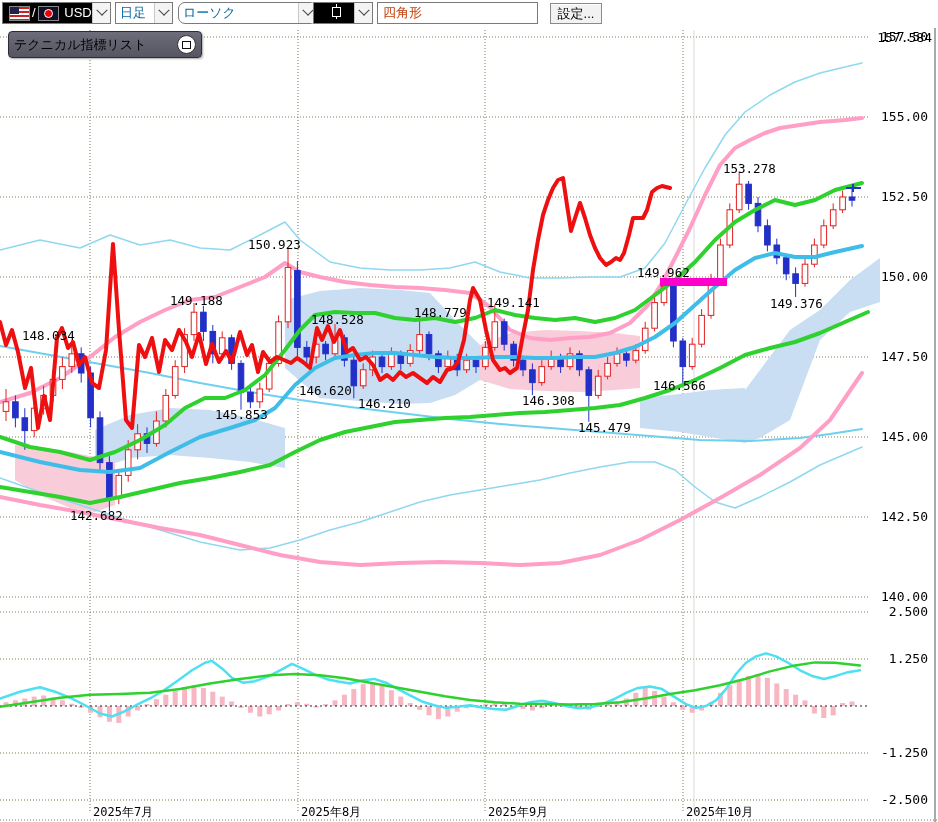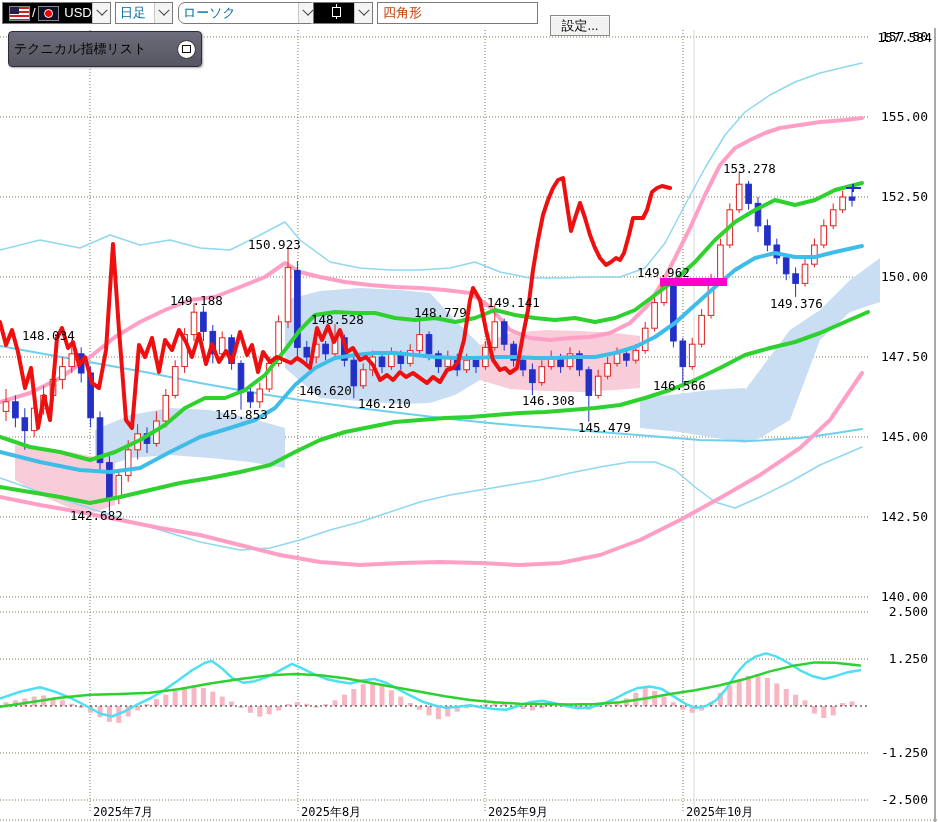--- a/index.html
+++ b/index.html
@@ -26,21 +26,21 @@
   .btn{position:absolute;top:3px;height:21px;box-sizing:border-box;border:1px solid #8a8a8a;
        background:#f2f2f2;font-size:13px;color:#000;display:flex;align-items:center;justify-content:center;
        box-shadow:inset 0 1px 0 #fff;}
   .textbox{position:absolute;top:2px;height:22px;box-sizing:border-box;border:1px solid #7a7a7a;
        background:#fff;font-size:13px;color:#c2410c;display:flex;align-items:center;padding:0 5px;}
   
   .cglyph{display:inline-block;width:9px;height:15px;position:relative;margin-left:14px;}
   .cglyph:before{content:"";position:absolute;left:4px;top:0;width:1px;height:15px;background:#fff;}
   .cglyph:after{content:"";position:absolute;left:0;top:3px;width:7px;height:8px;border:1px solid #fff;background:#000;}
   
-  .float-panel{position:absolute;left:8px;top:31px;width:194px;height:36px;z-index:3;
+  .float-panel{position:absolute;left:8px;top:31px;width:194px;height:27px;z-index:3;
        background:linear-gradient(#6c6c7a,#565662);border:1px solid #2c2c36;border-radius:4px;
        box-sizing:border-box;display:flex;align-items:center;padding:0 5px;
        box-shadow:1px 1px 2px rgba(0,0,0,.35);}
   .float-panel .title{flex:1;font-size:13px;color:#000;}
   .float-panel .winbtn{width:17px;height:17px;border-radius:50%;background:#fff;border:1px solid #333;
        display:flex;align-items:center;justify-content:center;}
   .float-panel .winbtn:after{content:"";width:7px;height:6px;border:1.5px solid #111;display:block;}
 </style>
 </head>
 <body>
@@ -410,21 +410,21 @@
     <span class="lbl">ローソク</span>
     <span class="chev"></span>
   </div>
   <div class="combo dark" style="left:313px;width:60px;">
     <span class="lbl"><span class="cglyph"></span></span>
     <span class="chev"></span>
   </div>
   <div class="textbox" style="left:377px;width:161px;">
     <span>四角形</span>
   </div>
-  <div class="btn" style="left:550px;width:60px;margin-top:12px;">
+  <div class="btn" style="left:550px;width:52px;">
     <span>設定...</span>
   </div>
 </div>
 
 <div class="float-panel">
   <span class="title">テクニカル指標リスト</span>
   <span class="winbtn"></span>
 </div>
 
 </body></html>

